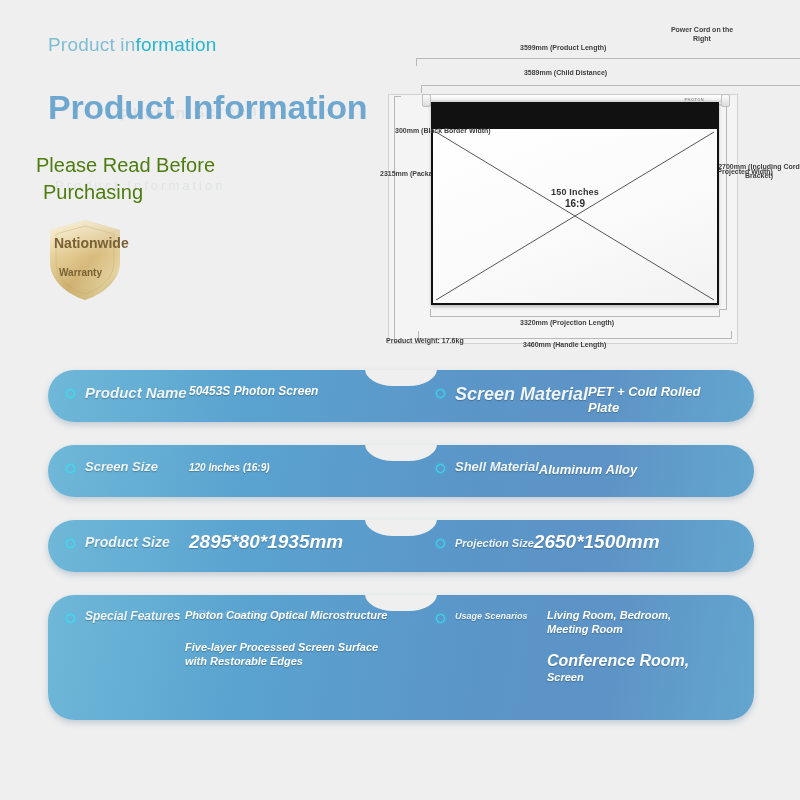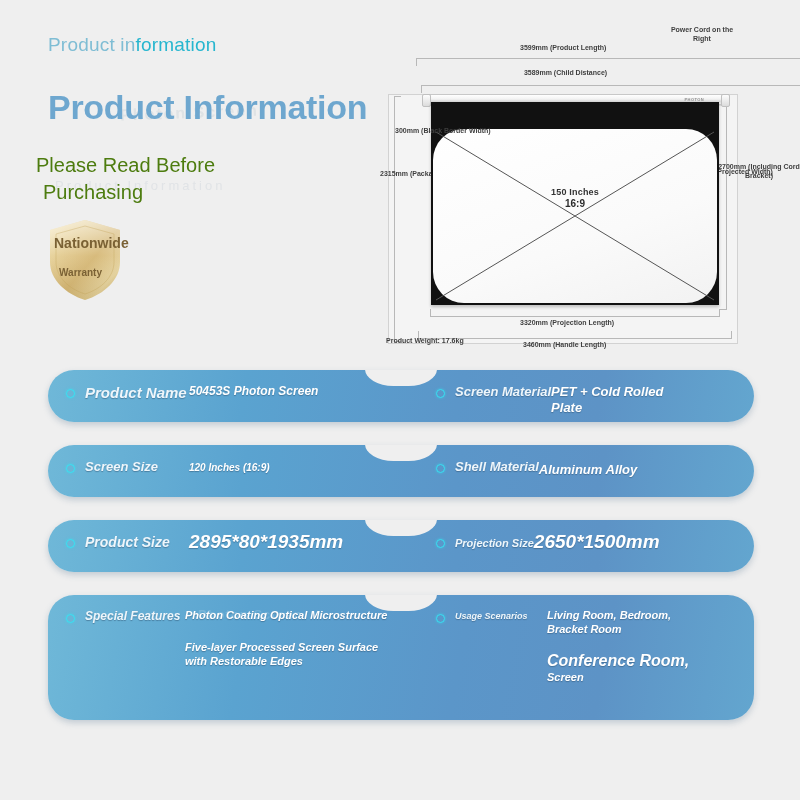--- a/index.html
+++ b/index.html
@@ -184,21 +184,20 @@
     left: 51px; top: 80px;
     width: 288px; height: 203px;
     background: #111;
     box-shadow: 0 2px 3px rgba(0,0,0,0.22);
   }
   .screen-inner {
     position: absolute;
     left: 2px; top: 27px;
     width: 284px; height: 174px;
     background: linear-gradient(160deg,#ffffff,#fafafa 60%,#f2f2f2);
-    border-radius: 31px;
   }
   .x-svg {
     position: absolute;
     left: 0; top: 0;
   }
   .screen-center {
     position: absolute;
     left: 0; right: 0;
     top: 58px;
     text-align: center;
@@ -291,21 +290,21 @@
   .val {
     color: #ffffff;
     font-weight: bold;
     line-height: 1.22;
     text-shadow: 0 1px 1px rgba(40,70,100,0.45);
   }
 
   
   .b1 .lbl { font-size: 15px; width: 104px; }
   .b1 .val { font-size: 12px; }
-  .b1 .cell.right .lbl { font-size: 13px; width: auto; }
+  .b1 .cell.right .lbl { font-size: 18px; width: auto; }
   .b1 .cell.right .val { font-size: 13px; width: 140px; }
 
   .b2 .lbl { font-size: 13px; width: 104px; }
   .b2 .val { font-size: 10px; padding-top: 3px; }
   .b2 .cell.right .lbl { font-size: 13px; width: auto; }
   .b2 .cell.right .val { font-size: 13px; width: 100px; }
 
   .b3 .lbl { font-size: 14px; width: 104px; }
   .b3 .val { font-size: 19px; margin-top: -4px; }
   .b3 .cell.right .lbl { font-size: 11px; width: auto; padding-top: 3px; text-align: center; }
@@ -497,20 +496,20 @@
           <div>Photon Coating Optical Microstructure</div>
           <div class="f2">Five-layer Processed Screen Surface</div>
           <div>with Restorable Edges</div>
         </span>
       </div>
       <div class="cell right">
         <span class="bullet"></span>
         <span class="lbl">Usage Scenarios</span>
         <span class="scen">
           <div>Living Room, Bedroom,</div>
-          <div>Bracket Room</div>
+          <div>Meeting Room</div>
           <div class="s2">Conference Room,</div>
           <div>Screen</div>
         </span>
       </div>
     </div>
   </div>
 </div>
 
 </body></html>

